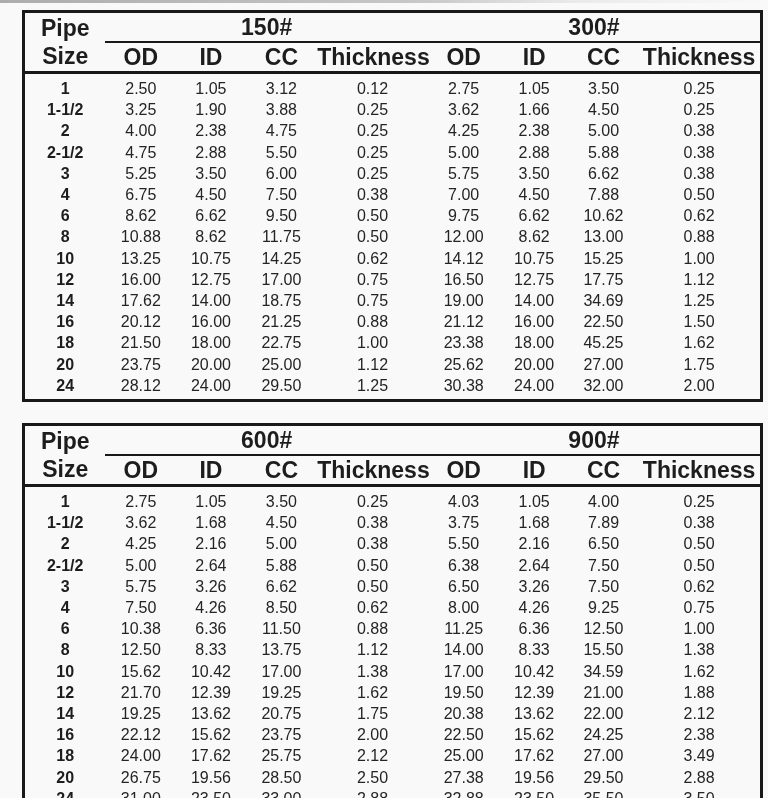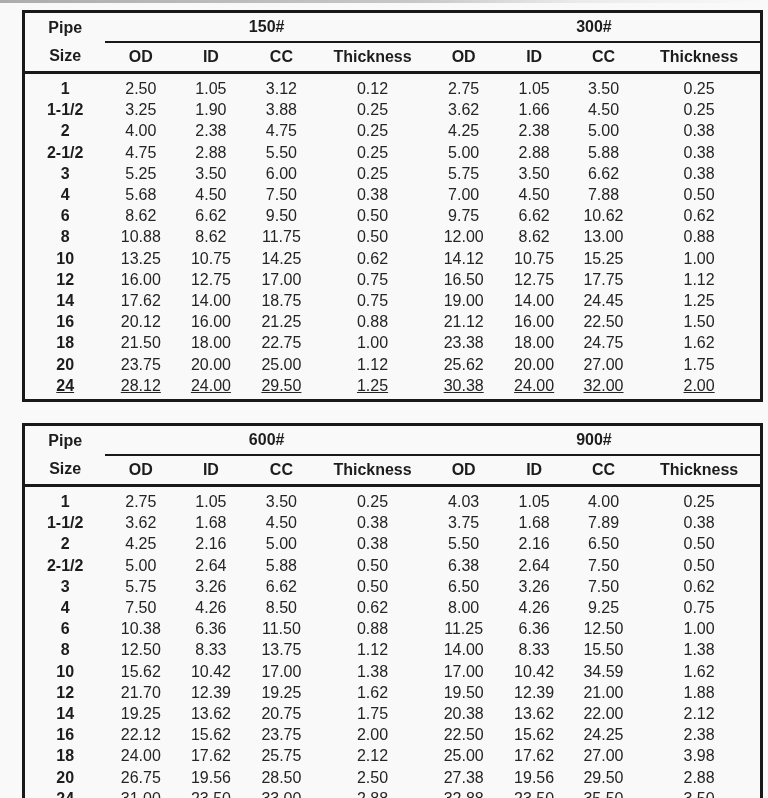--- a/index.html
+++ b/index.html
@@ -34,21 +34,21 @@
   table.gasket-table.t2 { margin-top: 21px; }
   table.gasket-table,
   table.gasket-table th,
   table.gasket-table td {
     border: 0 solid #191919;
   }
   table.gasket-table { border-width: 3px; }
   
   thead th {
     font-weight: 700;
-    font-size: 16px;
+    font-size: 23px;
     text-align: center;
     padding: 0;
     border-left-width: 2px;
     border-right-width: 2px;
   }
   thead tr.group-row th.group {
     height: 28px;
     border-bottom-width: 2px;
   }
   thead tr.subhead-row th {
@@ -73,21 +73,21 @@
     text-align: center;
     padding: 0;
     font-size: 16px;
     line-height: 21.2px;
     height: 21.2px;
     white-space: nowrap;
   }
   tbody th.size { font-weight: 700; }
   tbody td { font-weight: 400; color: #242424; }
   tbody tr:first-child th, tbody tr:first-child td { padding-top: 4px; }
-  tbody tr:last-child th, tbody tr:last-child td { padding-bottom: 3px; text-decoration: underline; }
+  tbody tr:last-child th, tbody tr:last-child td { padding-bottom: 3px; }
   
   col.c-size  { width: 11.1%; }
   col.c-od    { width: 9.6%; }
   col.c-id    { width: 9.4%; }
   col.c-cc    { width: 9.7%; }
   col.c-thk   { width: 15.0%; }
   col.c-od2   { width: 9.7%; }
   col.c-id2   { width: 9.4%; }
   col.c-cc2   { width: 9.4%; }
   col.c-thk2  { width: 16.7%; }
@@ -180,21 +180,21 @@
         <td>3.50</td>
         <td>6.00</td>
         <td>0.25</td>
         <td>5.75</td>
         <td>3.50</td>
         <td>6.62</td>
         <td>0.38</td>
       </tr>
       <tr>
         <th class="size">4</th>
-        <td>5.68</td>
+        <td>6.75</td>
         <td>4.50</td>
         <td>7.50</td>
         <td>0.38</td>
         <td>7.00</td>
         <td>4.50</td>
         <td>7.88</td>
         <td>0.50</td>
       </tr>
       <tr>
         <th class="size">6</th>
@@ -241,21 +241,21 @@
         <td>1.12</td>
       </tr>
       <tr>
         <th class="size">14</th>
         <td>17.62</td>
         <td>14.00</td>
         <td>18.75</td>
         <td>0.75</td>
         <td>19.00</td>
         <td>14.00</td>
-        <td>24.45</td>
+        <td>34.69</td>
         <td>1.25</td>
       </tr>
       <tr>
         <th class="size">16</th>
         <td>20.12</td>
         <td>16.00</td>
         <td>21.25</td>
         <td>0.88</td>
         <td>21.12</td>
         <td>16.00</td>
@@ -263,21 +263,21 @@
         <td>1.50</td>
       </tr>
       <tr>
         <th class="size">18</th>
         <td>21.50</td>
         <td>18.00</td>
         <td>22.75</td>
         <td>1.00</td>
         <td>23.38</td>
         <td>18.00</td>
-        <td>24.75</td>
+        <td>45.25</td>
         <td>1.62</td>
       </tr>
       <tr>
         <th class="size">20</th>
         <td>23.75</td>
         <td>20.00</td>
         <td>25.00</td>
         <td>1.12</td>
         <td>25.62</td>
         <td>20.00</td>
@@ -465,21 +465,21 @@
       </tr>
       <tr>
         <th class="size">18</th>
         <td>24.00</td>
         <td>17.62</td>
         <td>25.75</td>
         <td>2.12</td>
         <td>25.00</td>
         <td>17.62</td>
         <td>27.00</td>
-        <td>3.98</td>
+        <td>3.49</td>
       </tr>
       <tr>
         <th class="size">20</th>
         <td>26.75</td>
         <td>19.56</td>
         <td>28.50</td>
         <td>2.50</td>
         <td>27.38</td>
         <td>19.56</td>
         <td>29.50</td>

